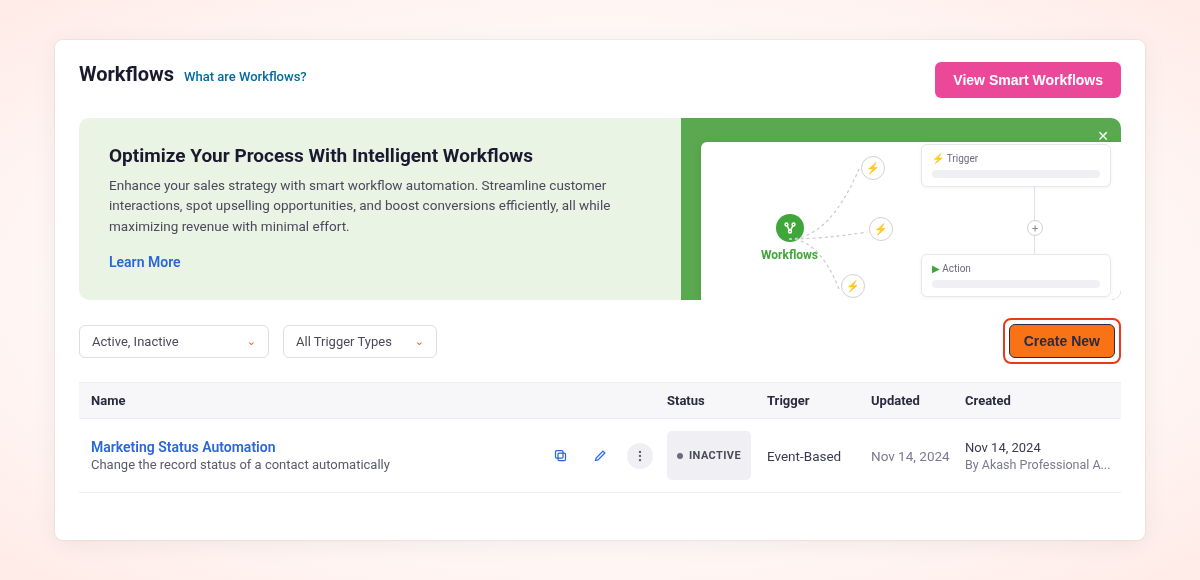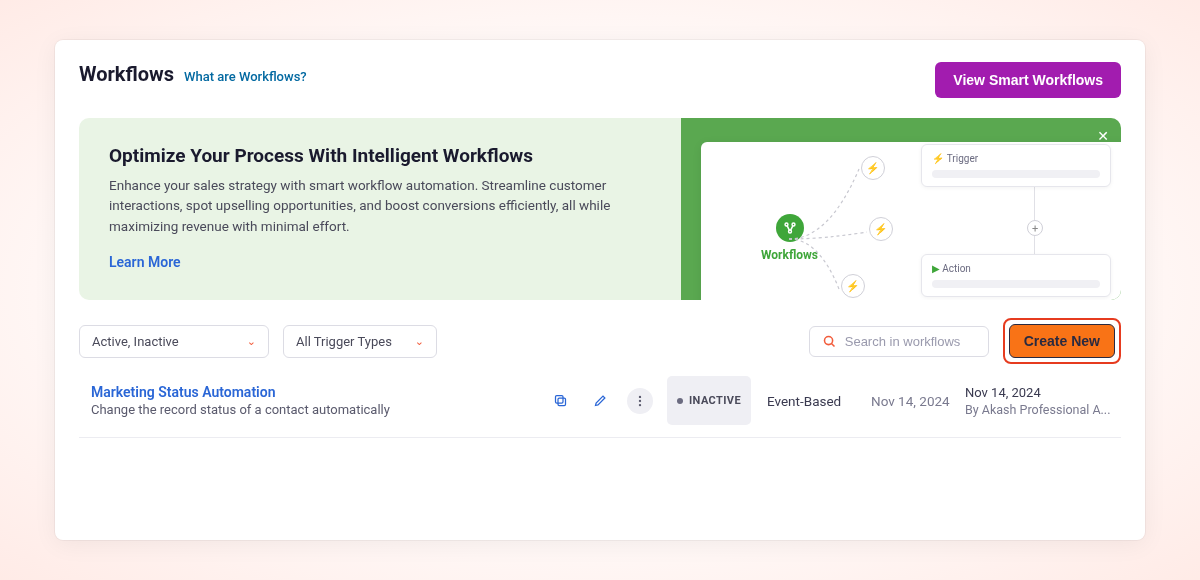--- a/index.html
+++ b/index.html
@@ -34,21 +34,21 @@
 }
 .header-row {
   display: flex;
   justify-content: space-between;
   align-items: flex-start;
 }
 .title-wrap { display: flex; align-items: baseline; gap: 10px; }
 .page-title { font-size: 20px; font-weight: 700; color: #1a1a2e; }
 .help-link { font-size: 13px; color: #0369a1; text-decoration: none; font-weight: 500;}
 .view-smart-btn {
-  background: #a21caf;
+  background: #ec4899;
   color: #fff;
   border: none;
   border-radius: 6px;
   padding: 10px 18px;
   font-size: 14px;
   font-weight: 600;
   cursor: pointer;
 }
 .tabs {
   display: flex;
@@ -291,32 +291,32 @@
   <div class="controls-row">
     <div class="dropdown dd1">
       <span>Active, Inactive</span>
       <span class="chev">⌄</span>
     </div>
     <div class="dropdown dd2">
       <span>All Trigger Types</span>
       <span class="chev">⌄</span>
     </div>
     <div class="spacer"></div>
-    <div class="search-wrap">
-      <svg width="15" height="15" viewBox="0 0 24 24" fill="none" stroke="#f25c3b" stroke-width="2.5">
-          <circle cx="10.5" cy="10.5" r="6.5"></circle>
-          <line x1="20" y1="20" x2="15.5" y2="15.5"></line>
-        </svg>
-      <input class="search-input" placeholder="Search in workflows" style="">
-    </div>
     <div class="create-highlight">
       <button class="create-btn">Create New</button>
     </div>
   </div>
 
+  <div class="table-head">
+    <div class="col-name">Name</div>
+    <div class="col-status">Status</div>
+    <div class="col-trigger">Trigger</div>
+    <div class="col-updated">Updated</div>
+    <div class="col-created">Created</div>
+  </div>
 
   <div class="row">
     <div class="row-name">
       <div class="wf-link">Marketing Status Automation</div>
       <div class="wf-desc">Change the record status of a contact automatically</div>
     </div>
     <div class="row-actions">
       <span class="icon-btn">
         <svg width="15" height="15" viewBox="0 0 24 24" fill="none" stroke="#2a66d6" stroke-width="2">
             <rect x="8" y="8" width="12" height="12" rx="2"></rect>

